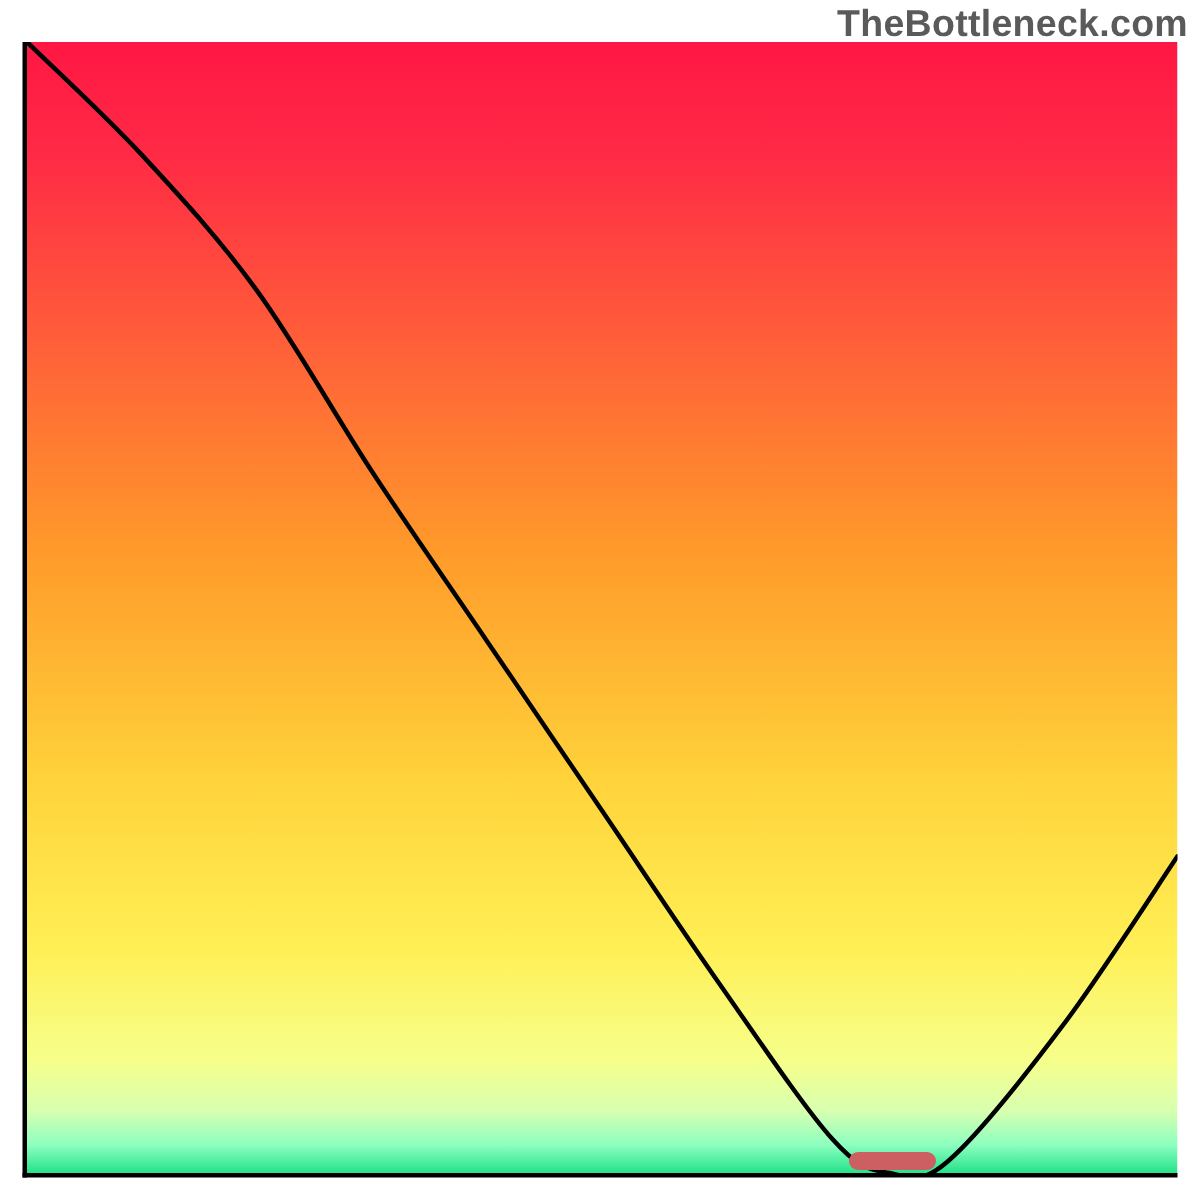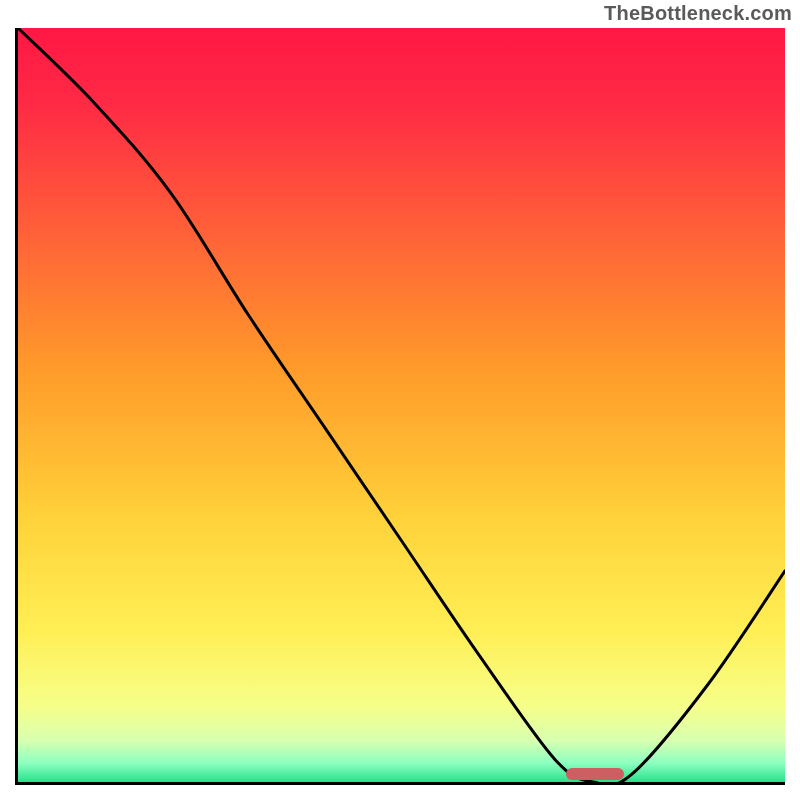--- a/index.html
+++ b/index.html
@@ -13,21 +13,21 @@
   }
   .stage {
     position: relative;
     width: 800px;
     height: 800px;
   }
   .watermark {
     position: absolute;
     top: 2px;
     right: 8px;
-    font-size: 20px;
+    font-size: 25px;
     font-weight: 600;
     color: #5a5a5a;
     letter-spacing: 0.2px;
     z-index: 5;
   }
   .plot-frame {
     position: absolute;
     left: 15px;
     top: 28px;
     width: 770px;

